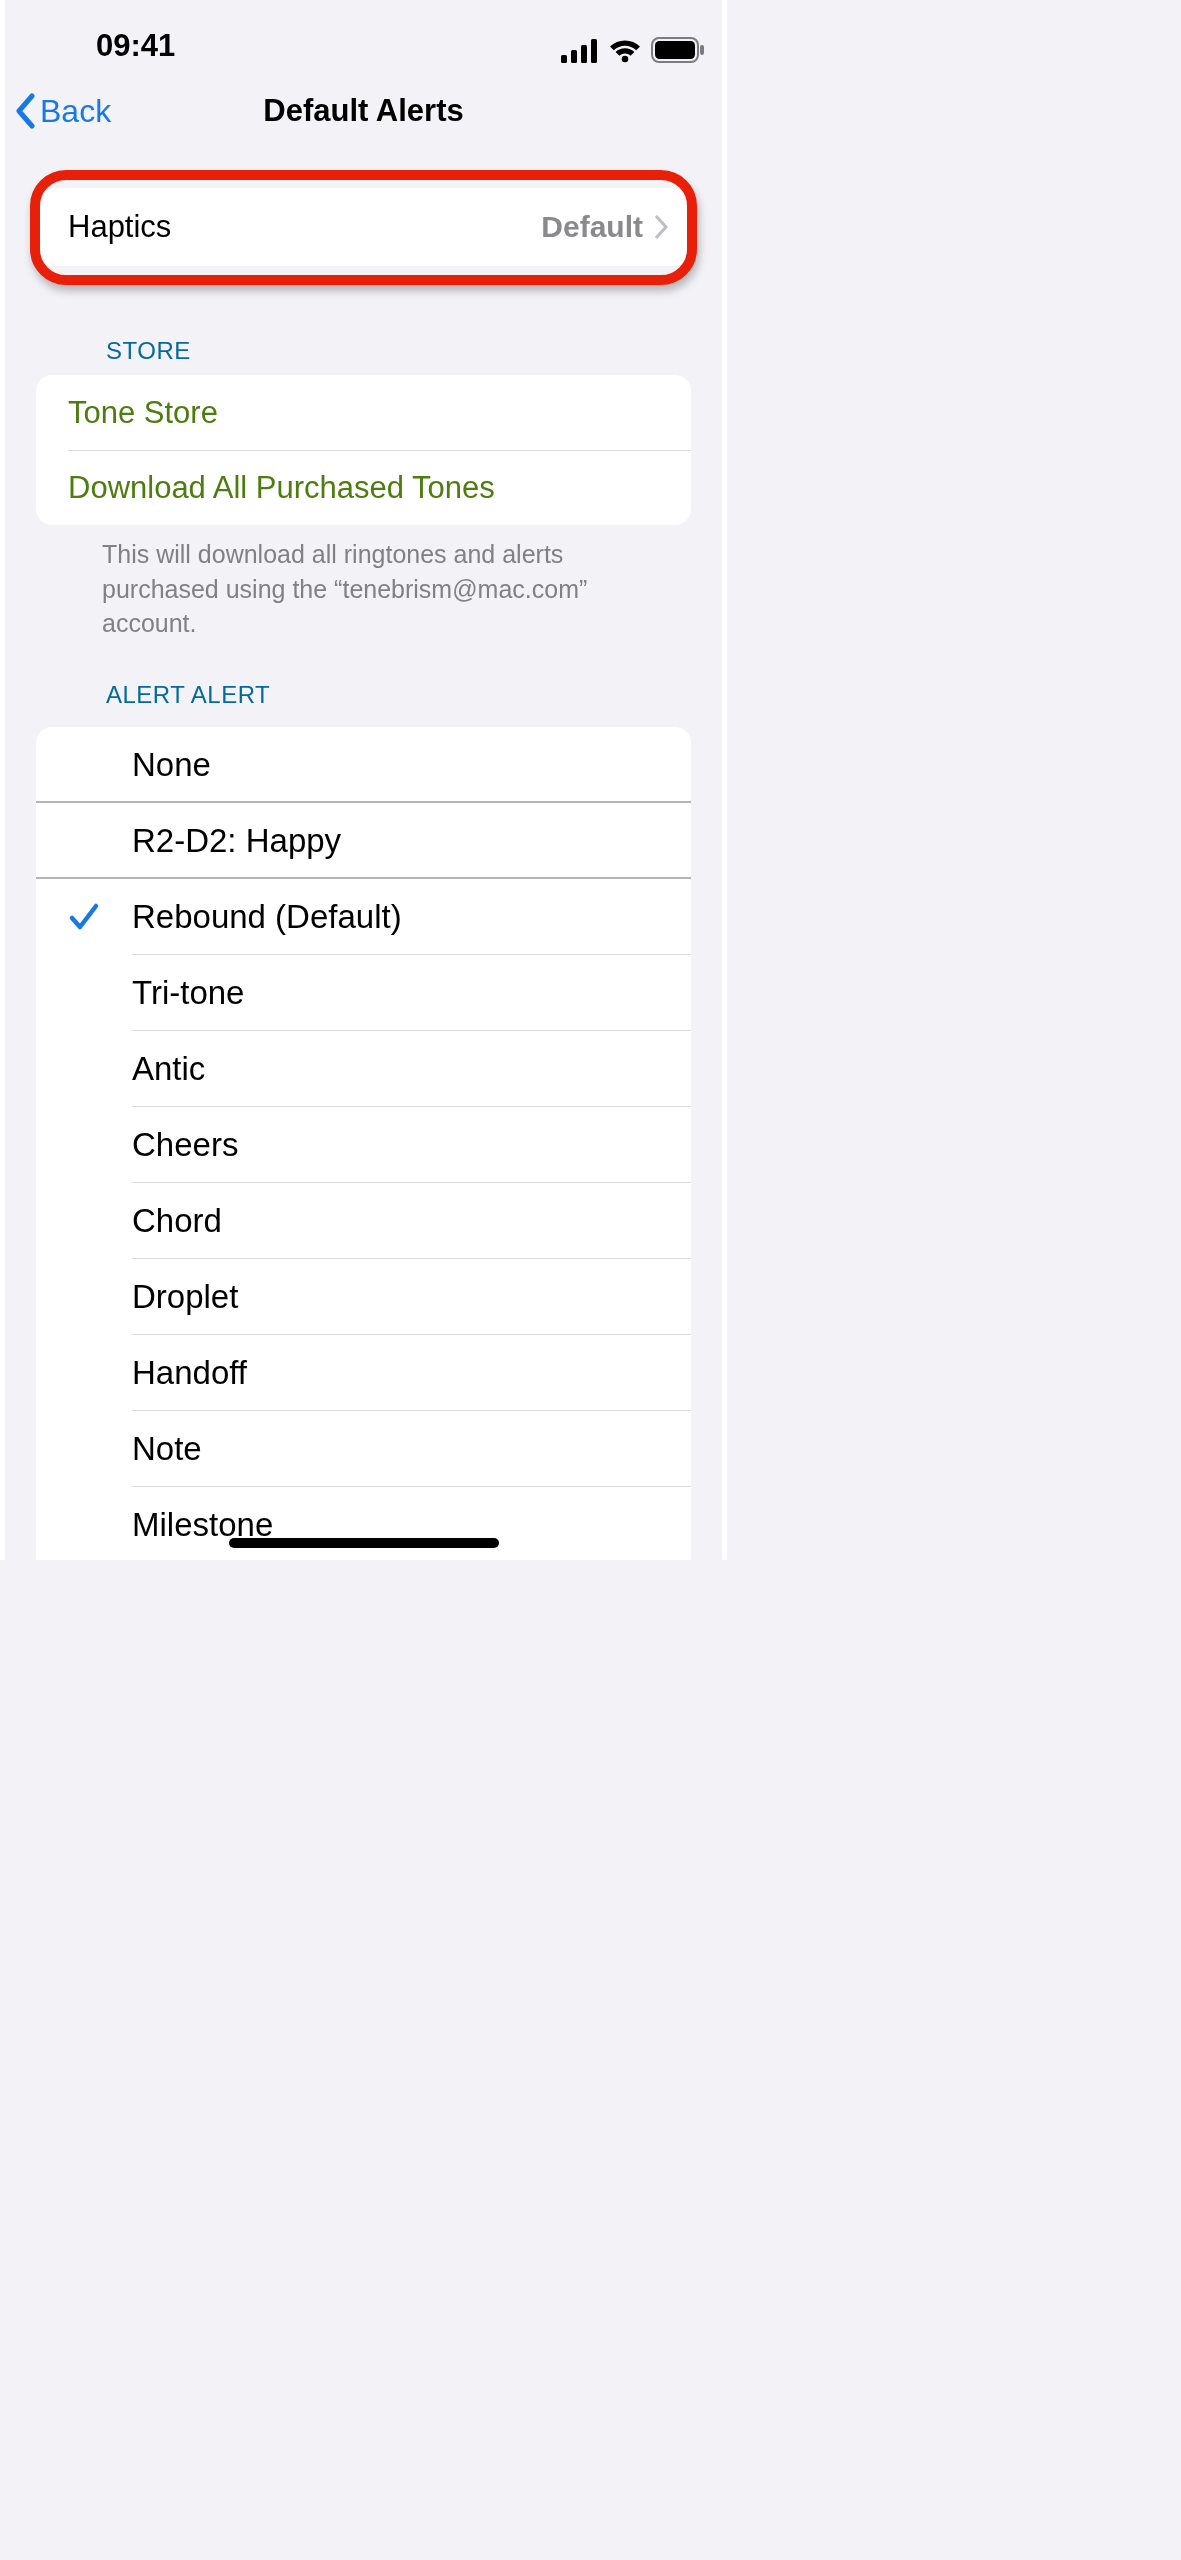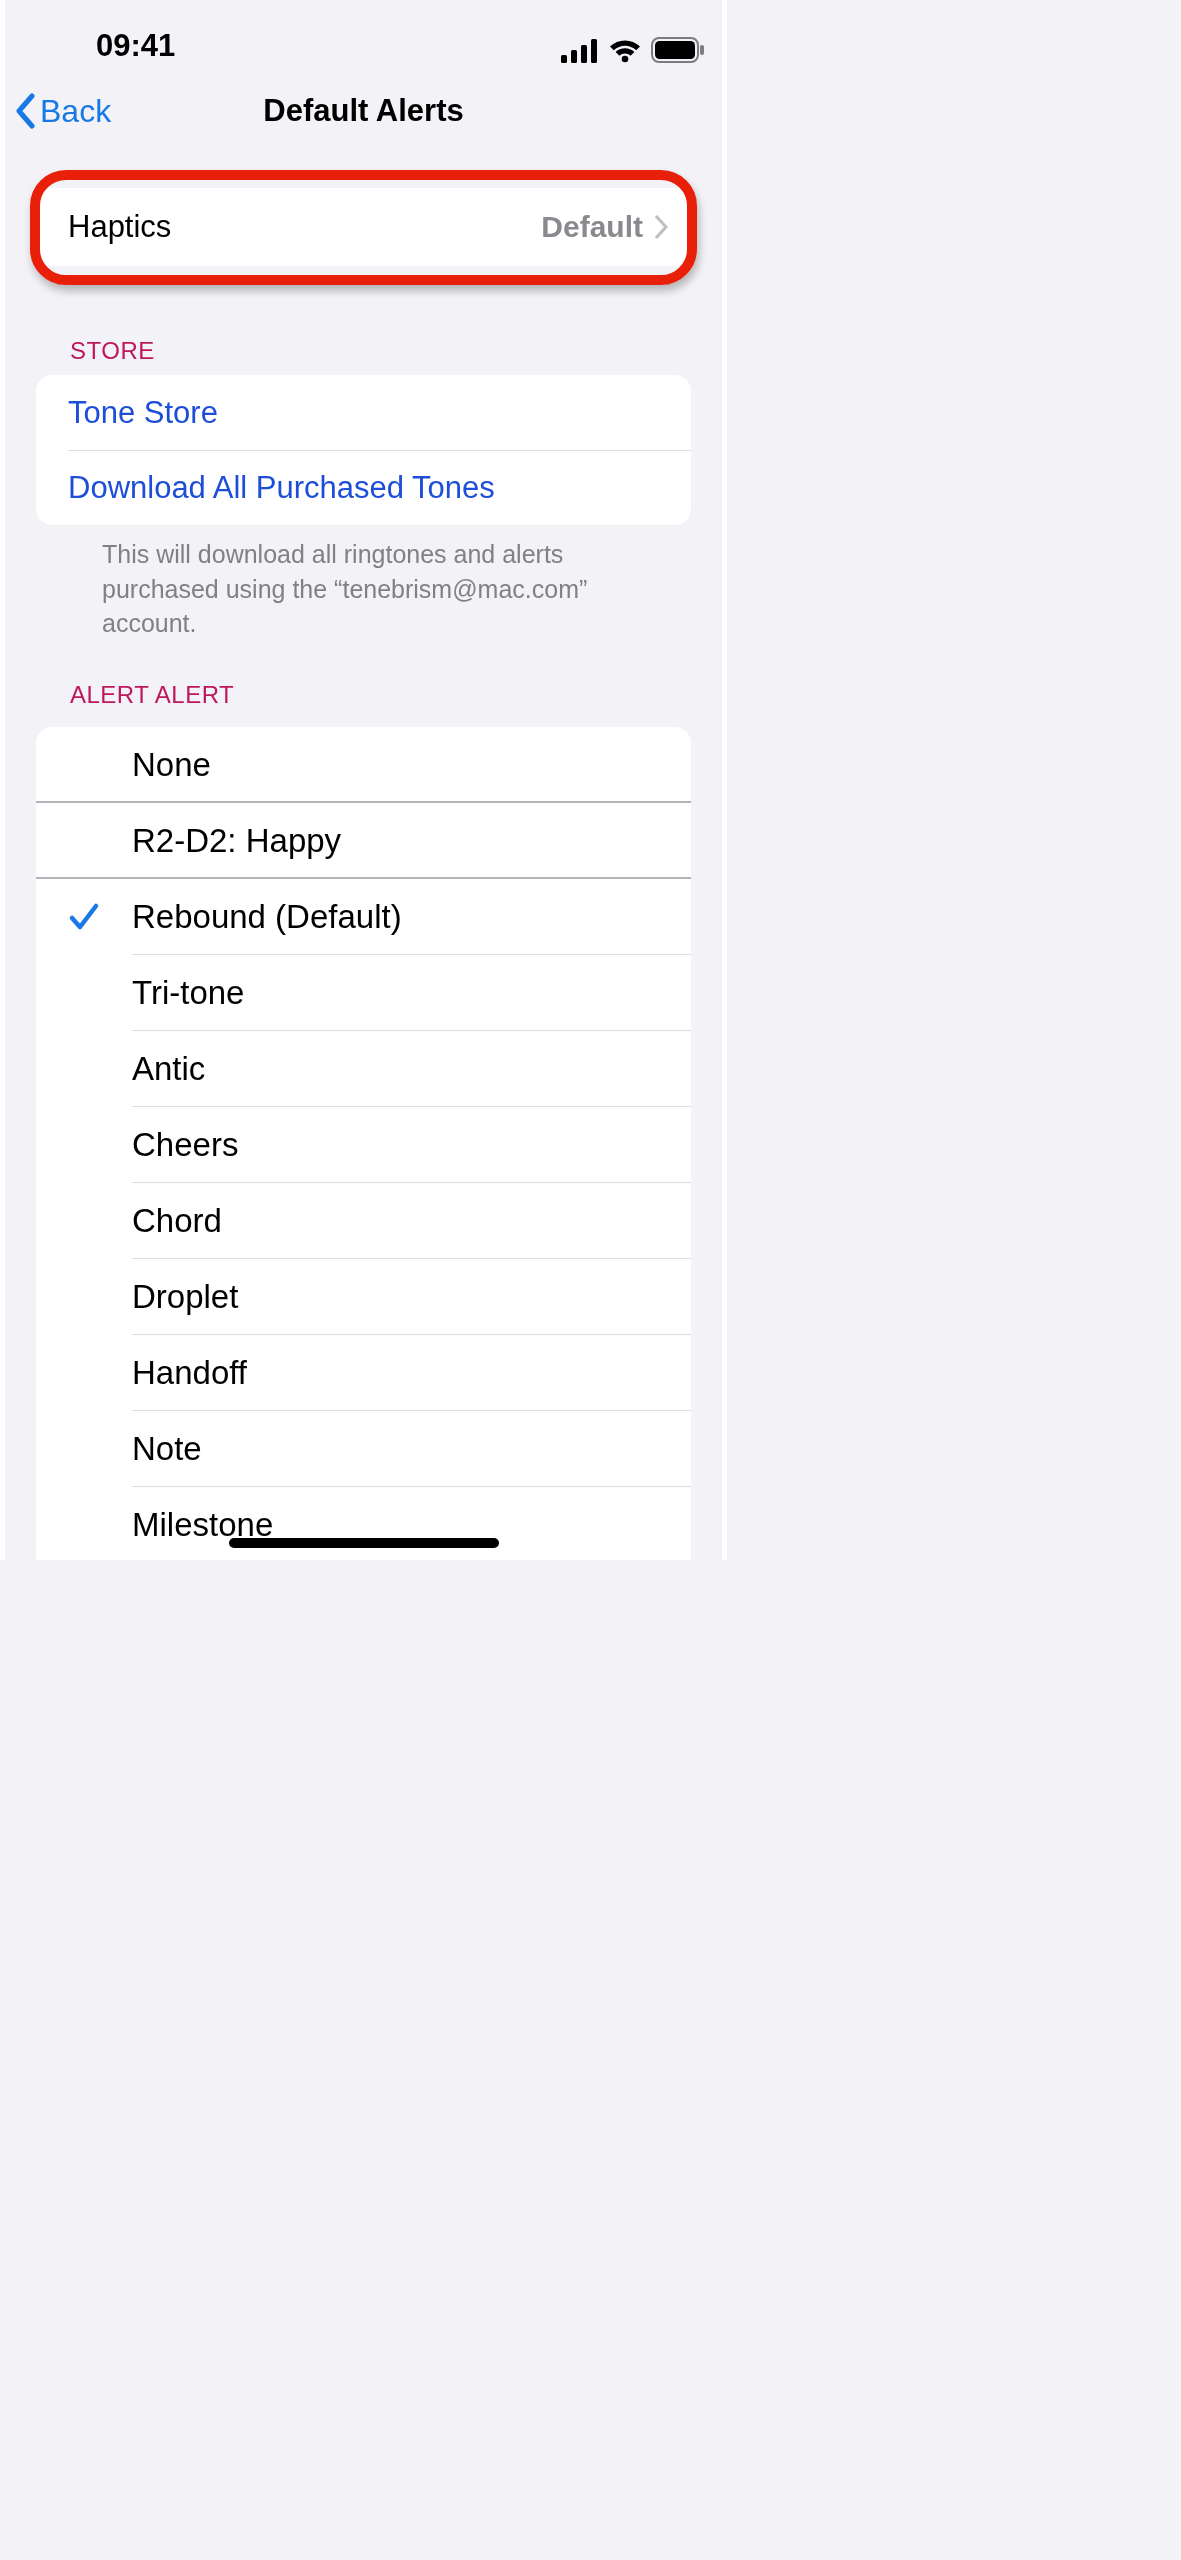--- a/index.html
+++ b/index.html
@@ -94,22 +94,22 @@
       display:flex; align-items:center;
       padding:0 22px 0 32px;
       z-index:2;
     }
     .haptics-label{ font-size:31px; flex:1; }
     .haptics-value{ font-size:30px; color:#8a8a8e; margin-right:10px;font-weight:bold; }
     .chev-right{ width:16px; height:26px; stroke:#bdbdc2; stroke-width:3; fill:none; }
 
     
     .section-header{
-      padding:52px 70px 10px;
-      font-size:24px; color:#be185d; letter-spacing:0.5px;
+      padding:52px 106px 10px;
+      font-size:24px; color:#0369a1; letter-spacing:0.5px;
     }
     .footer-note{
       padding:12px 102px 0;
       font-size:25px; color:#808085;
       line-height:1.38;
     }
 
     
     .group{
       margin:0 36px;
@@ -120,21 +120,21 @@
     .cell{
       display:flex; align-items:center;
       min-height:75px;
       padding:0 22px 0 32px;
       position:relative;
     }
     .cell + .cell::before{
       content:""; position:absolute; left:32px; right:0; top:0;
       height:1px; background:#dcdcdf;
     }
-    .cell-link{ color:#1d4ed8; font-size:31px; }
+    .cell-link{ color:#4d7c0f; font-size:31px; }
 
     
     .tones-group{
       margin:8px 36px 0;
       background:#fff;
       border-radius:16px 16px 0 0;
       overflow:hidden;
     }
     .tone-row{
       position:relative;

